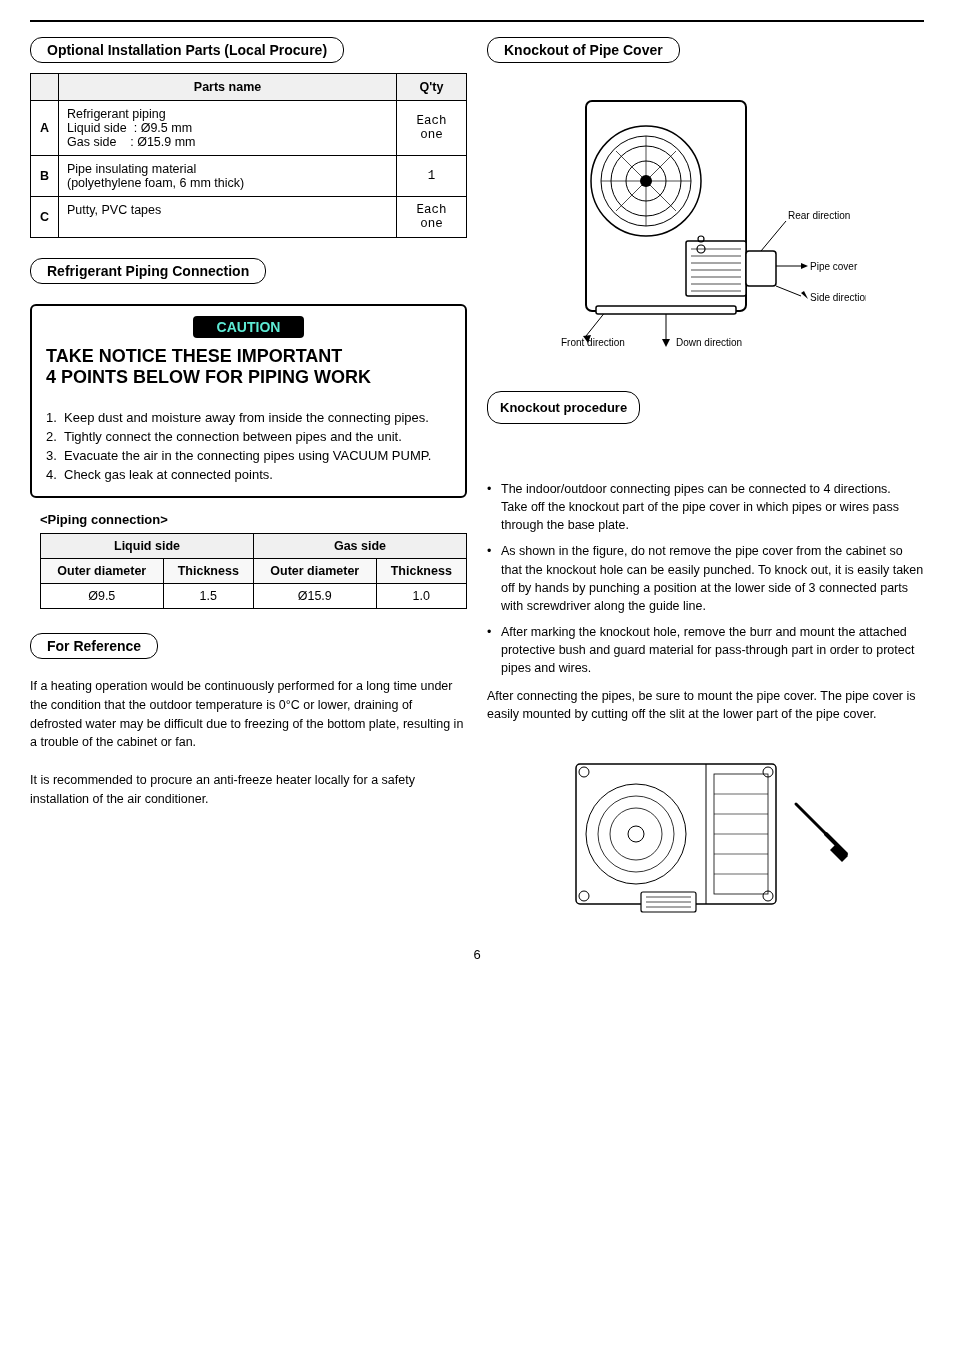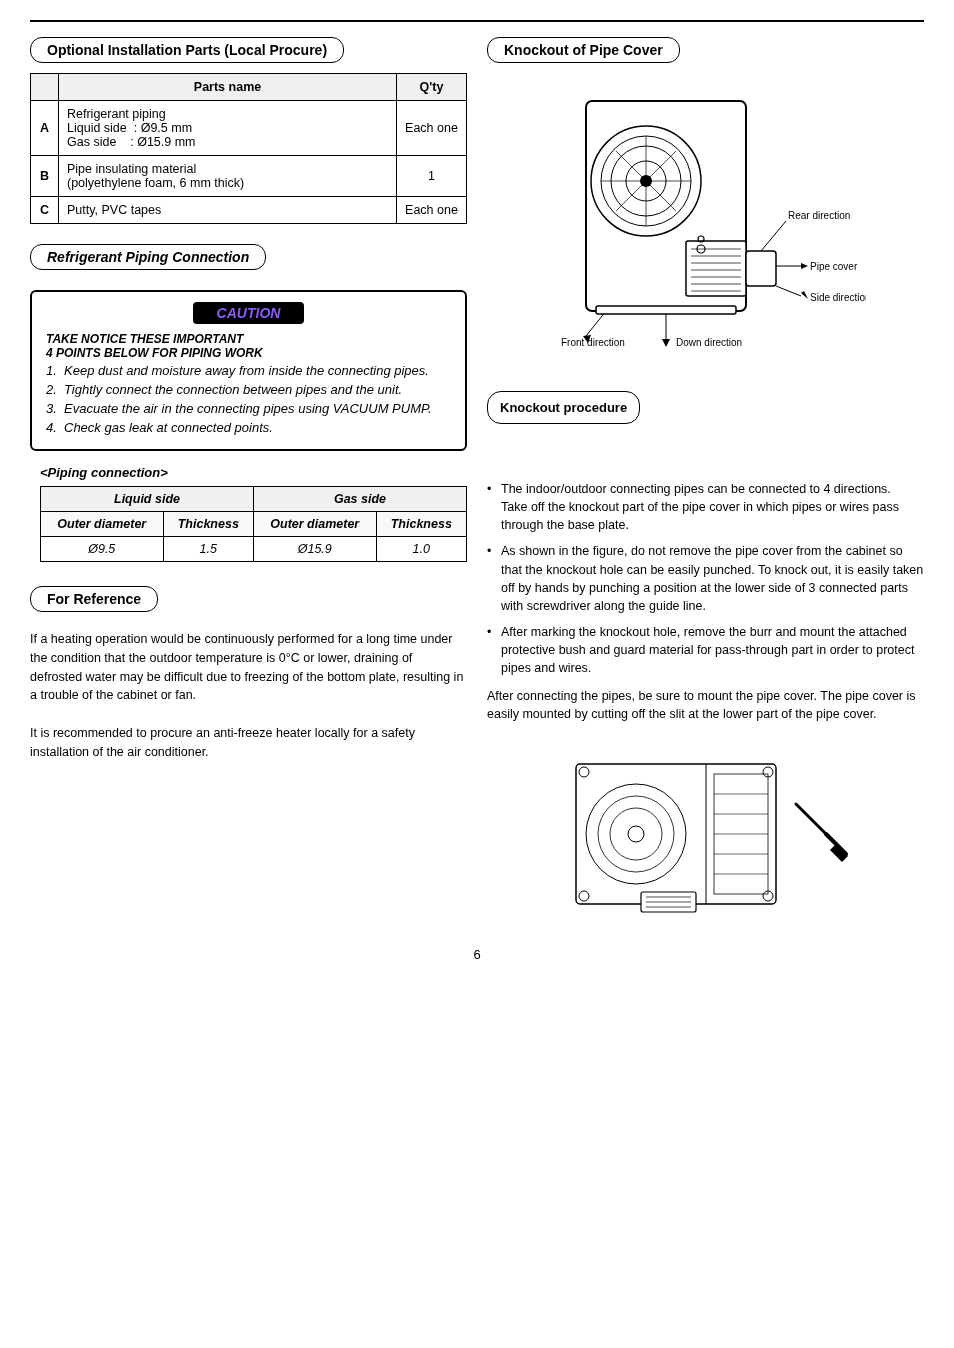--- a/index.html
+++ b/index.html
@@ -59,47 +59,47 @@
     .parts-table td.row-letter {
       font-weight: bold;
       text-align: center;
       vertical-align: middle;
       width: 28px;
     }
     .parts-table td.qty {
       text-align: center;
       vertical-align: middle;
       width: 70px;
+      font-family: Liberation Mono, monospace;
     }
     
     .refrig-section {
       margin-top: 10px;
-      font-style: italic;
     }
     .caution-box {
       border: 2px solid #000;
       border-radius: 6px;
       padding: 10px 14px;
       margin: 10px 0;
     }
     .caution-title {
       background: #000;
-      color: #8b5cf6;
+      color: #5eead4;
       text-align: center;
       font-weight: bold;
       font-size: 14px;
       padding: 3px 24px;
       border-radius: 4px;
       display: inline-block;
       margin-bottom: 8px;
     }
     .caution-heading {
       font-weight: bold;
-      font-size: 12px;
-      margin-bottom: 3px;
+      font-size: 18px;
+      margin-bottom: 22px;
     }
     .caution-list {
       list-style: none;
       padding: 0;
     }
     .caution-list li {
       margin-bottom: 4px;
       padding-left: 18px;
       position: relative;
     }

